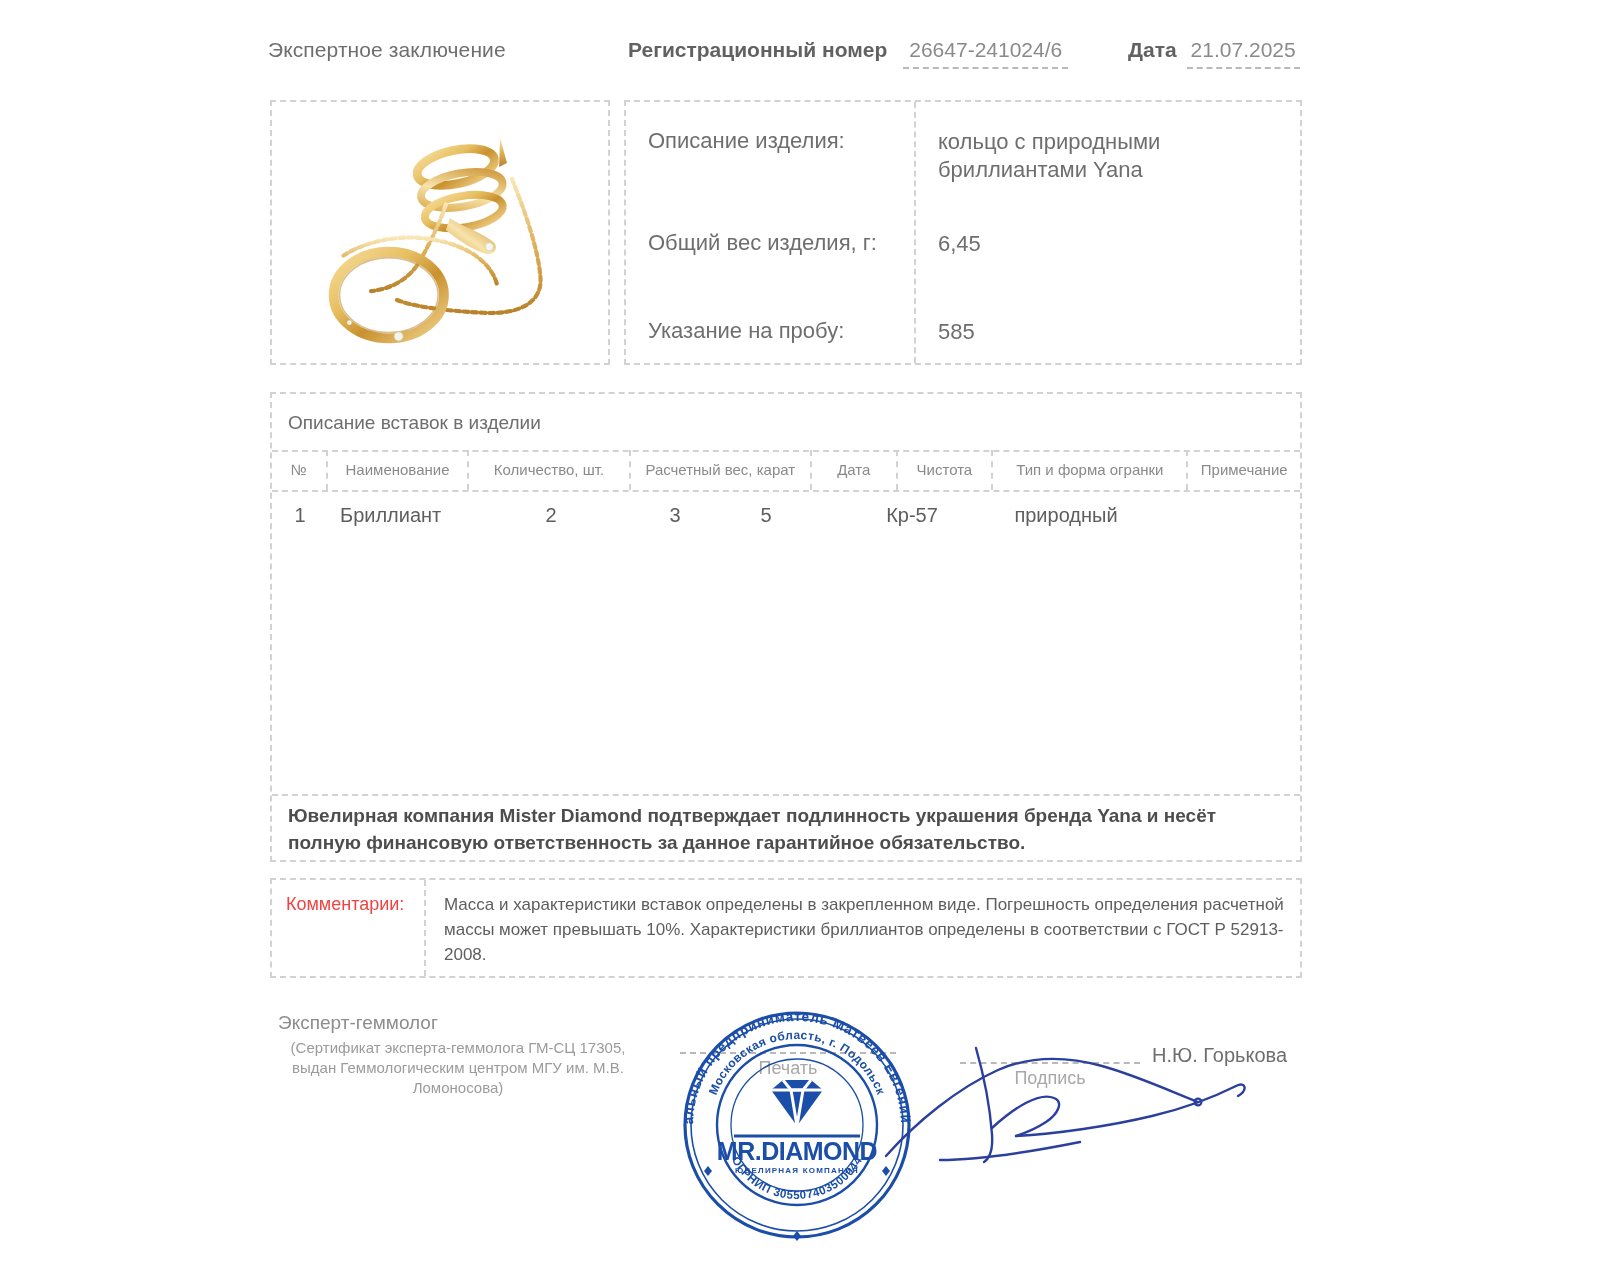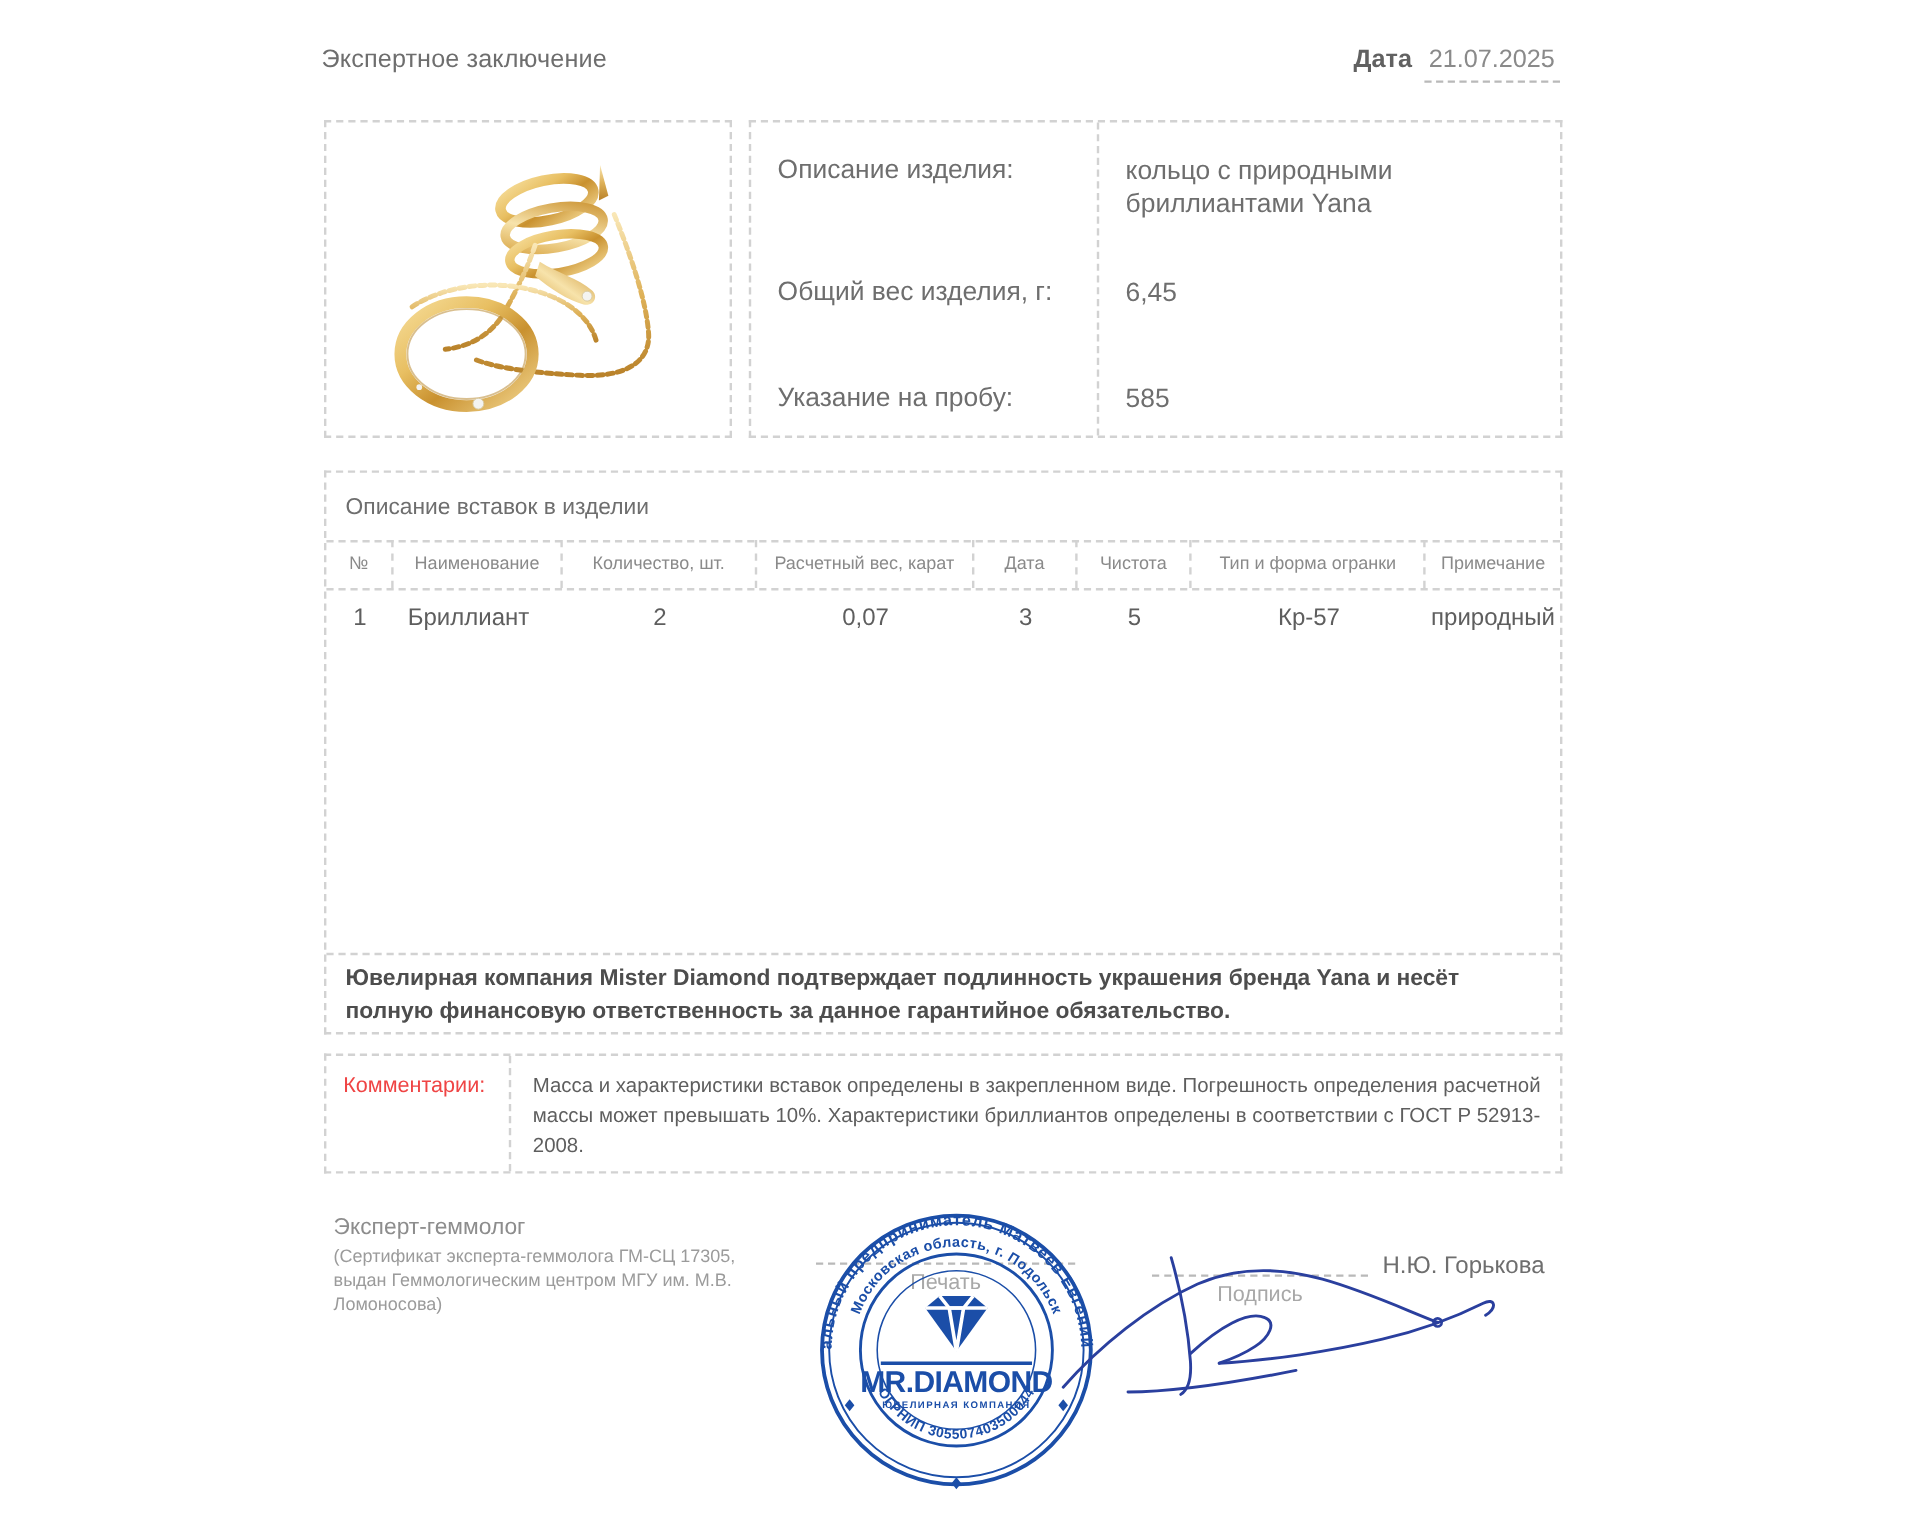--- a/index.html
+++ b/index.html
@@ -269,20 +269,21 @@
     color: #8d8d8d;
   }
   .expert-sub {
     position: absolute;
     left: 278px;
     top: 38px;
     width: 360px;
     font-size: 15px;
     color: #9b9b9b;
     line-height: 20px;
+    text-align: center;
   }
 
   .stamp-slot {
     position: absolute;
     left: 680px;
     top: 52px;
     width: 216px;
     height: 0;
     border-top: 2px dashed #b9b9b9;
   }
@@ -338,20 +339,24 @@
   }
 </style>
 </head>
 <body>
 
 <div class="page">
 
   <div class="header">
     <div class="hdr-title">Экспертное заключение</div>
 
+    <div class="hdr-regwrap">
+      <span class="hdr-reglabel">Регистрационный номер</span>
+      <span class="hdr-regvalue">26647-241024/6</span>
+    </div>
 
     <div class="hdr-datewrap">
       <span class="hdr-datelabel">Дата</span>
       <span class="hdr-datevalue">21.07.2025</span>
     </div>
   </div>
 
   <div class="dbox photo-box">
     <svg class="photo-inner" viewBox="0 0 340 265">
       <defs>
@@ -434,21 +439,20 @@
       <div class="cell c-color">Дата</div>
       <div class="cell c-clar">Чистота</div>
       <div class="cell c-cut">Тип и форма огранки</div>
       <div class="cell c-note">Примечание</div>
     </div>
 
     <div class="ins-row">
       <div class="cell c-num">1</div>
       <div class="cell c-name">Бриллиант</div>
       <div class="cell c-qty">2</div>
-      <div class="cell c-wt">0,07</div>
       <div class="cell c-color">3</div>
       <div class="cell c-clar">5</div>
       <div class="cell c-cut">Кр-57</div>
       <div class="cell c-note">природный</div>
     </div>
 
     <div class="statement">Ювелирная компания Mister Diamond подтверждает подлинность украшения бренда Yana и несёт полную финансовую ответственность за данное гарантийное обязательство.</div>
   </div>
 
   <div class="dbox comments-box">

